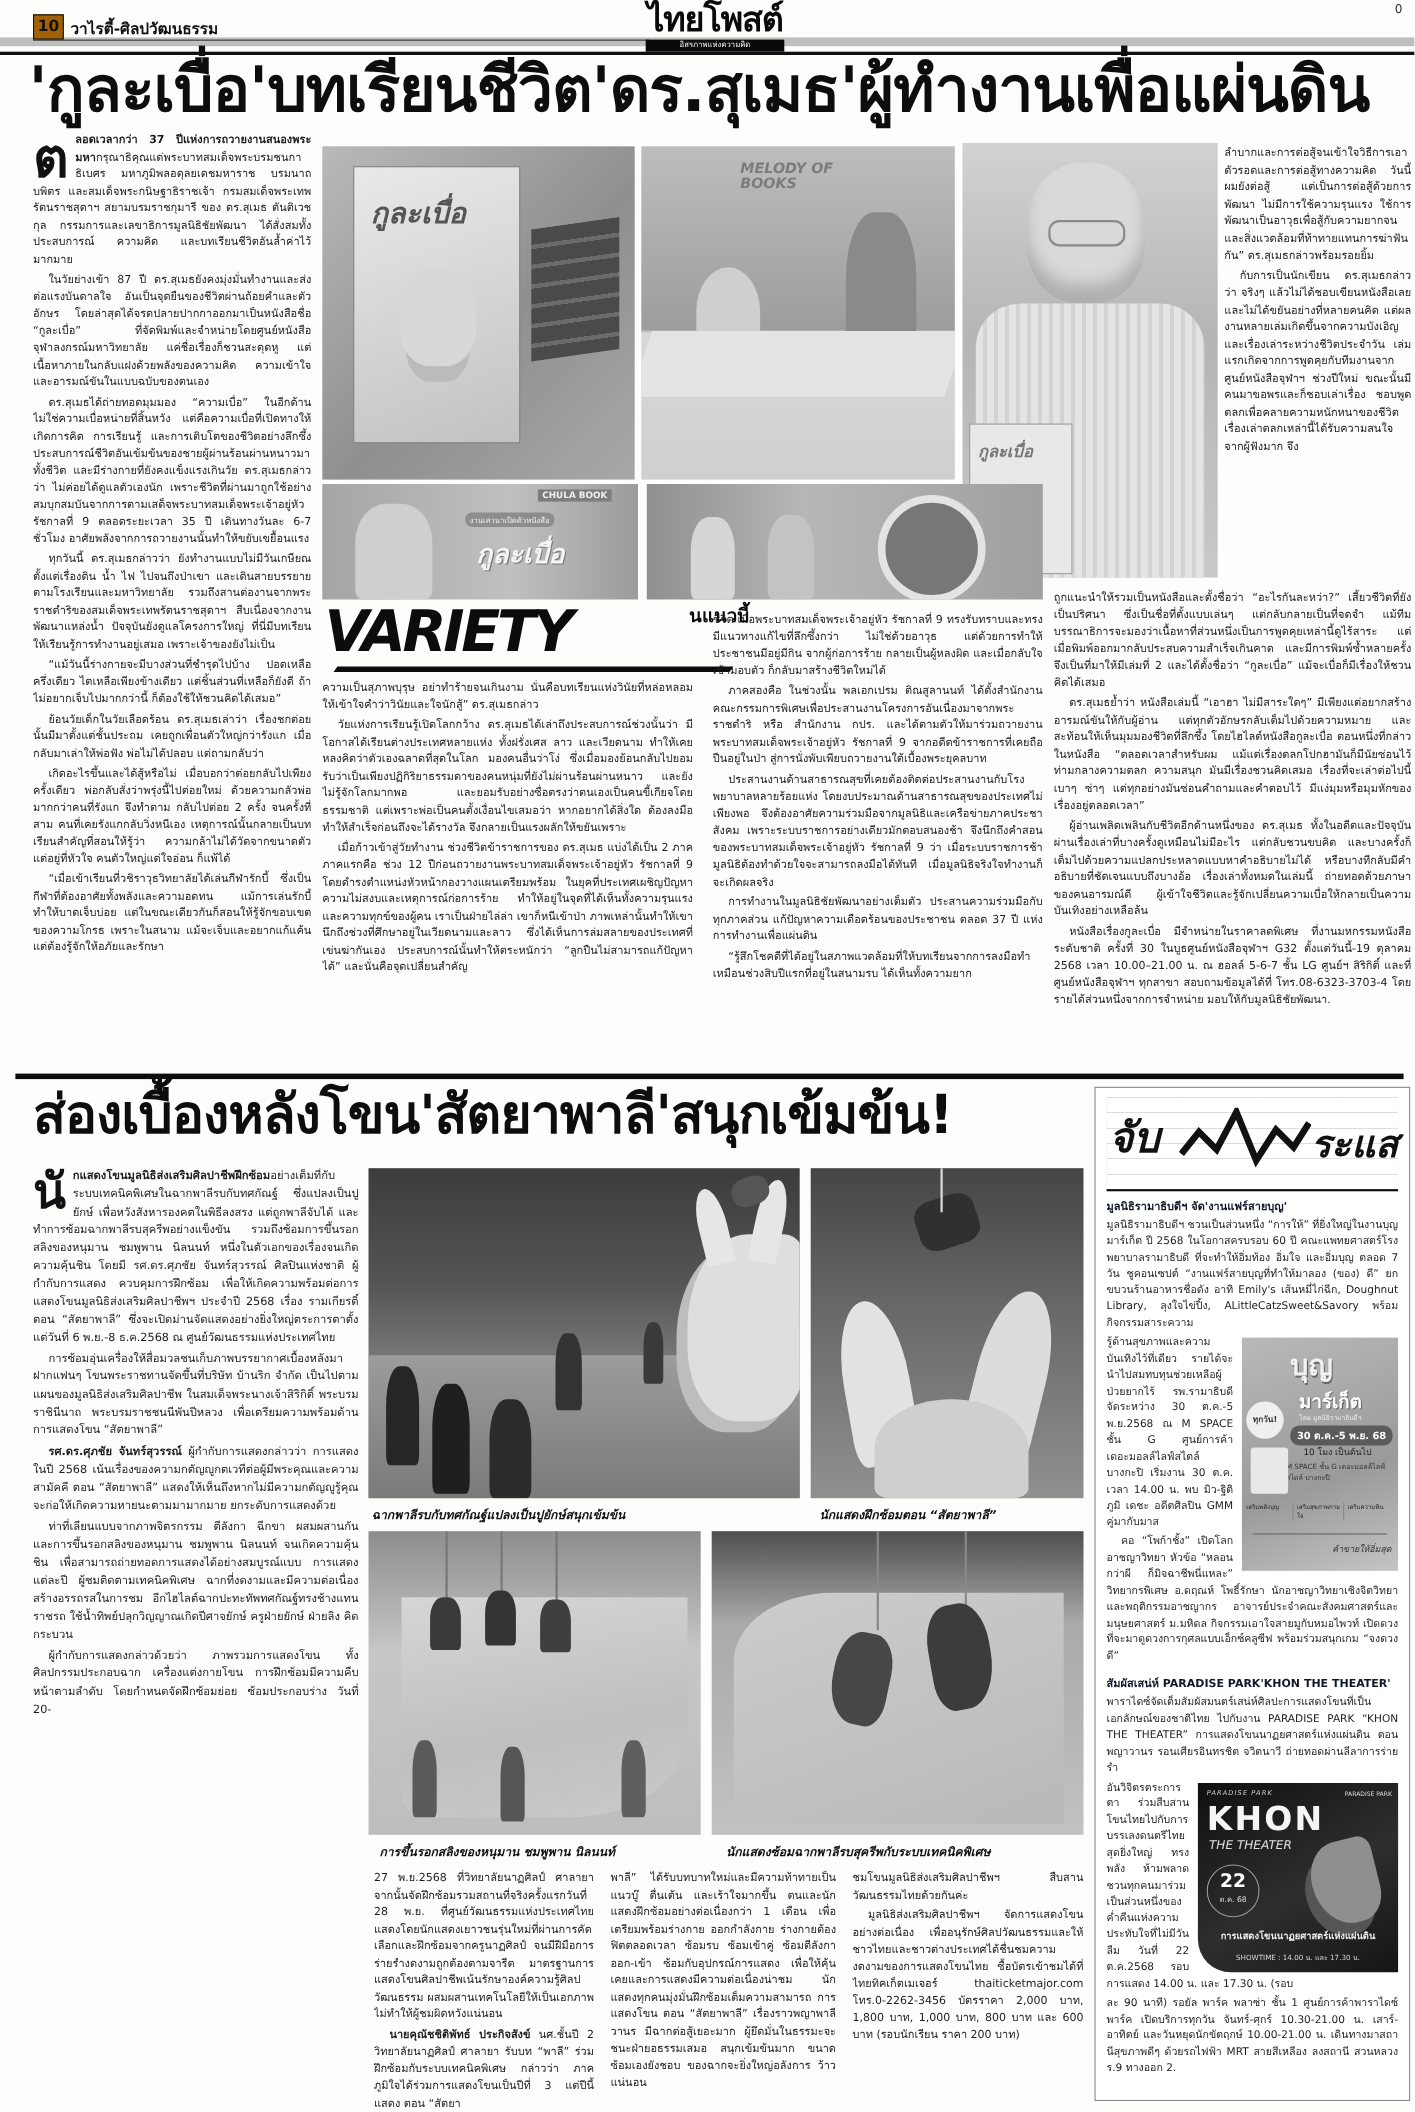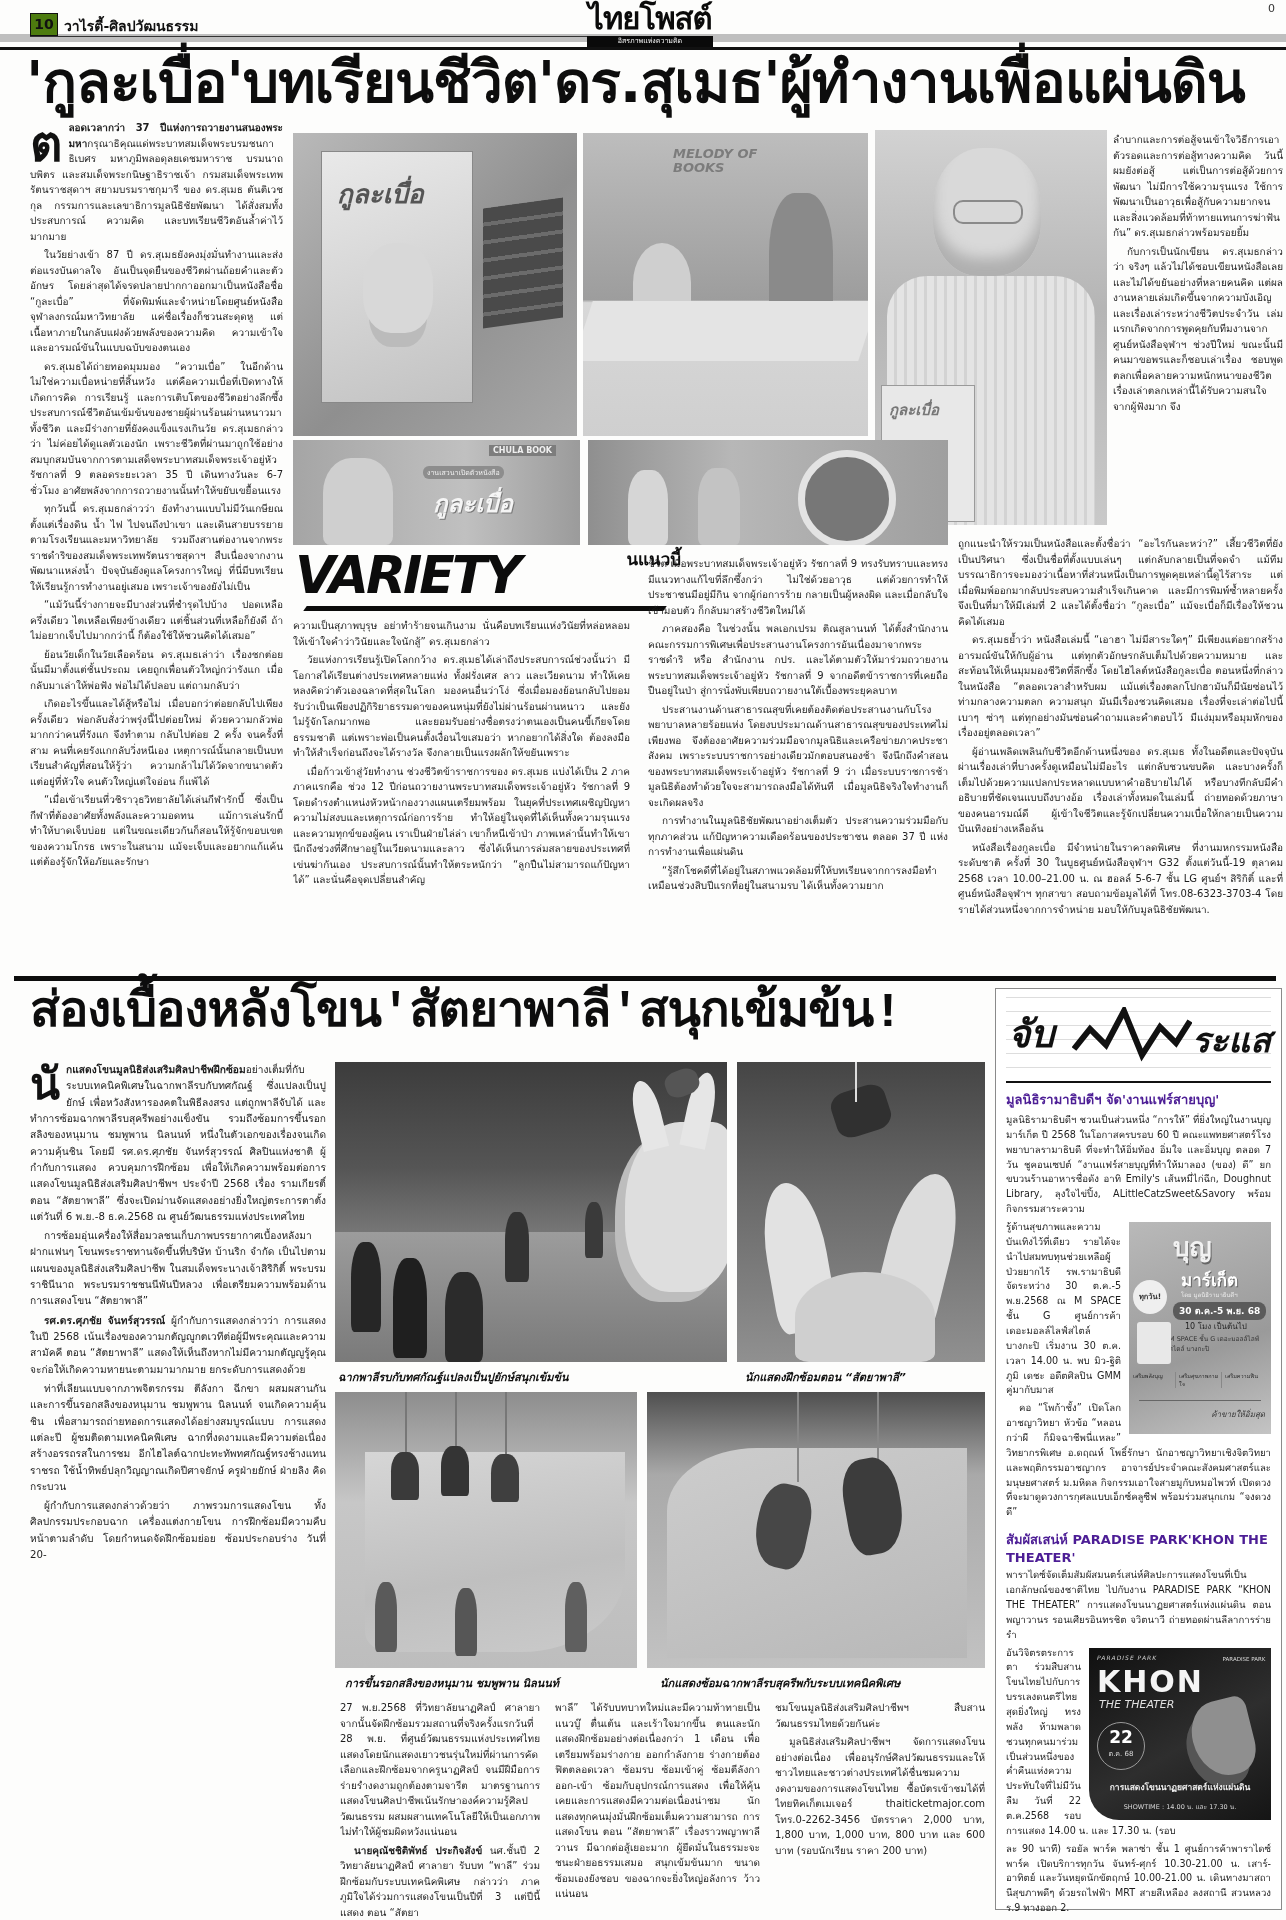--- a/index.html
+++ b/index.html
@@ -7,32 +7,32 @@
   .abs{position:absolute;}
   .txt{position:absolute;font-size:10px;line-height:1.55;text-align:justify;color:#1c1c1c;overflow:hidden;}
   .txt p{margin:0 0 3px 0;text-indent:14px;}
   .txt p.ni{text-indent:0;}
   .drop{float:left;font-size:50px;line-height:.85;font-weight:bold;margin:3px 6px 0 0;color:#111;}
   .hl{position:absolute;font-weight:900;color:#0d0d0d;letter-spacing:-1px;font-family:"DejaVu Sans",sans-serif;}
   .photo{position:absolute;overflow:hidden;}
   .cap{position:absolute;font-size:11px;font-weight:bold;font-style:italic;color:#111;}
   .sil{position:absolute;background:#3d3d3d;border-radius:40% 40% 10% 10%;}
   .head-rule{position:absolute;background:#bfbfbf;}
-  .subhead{font-weight:bold;font-size:13px;margin:6px 0 3px 0;color:#4c1d95;}
+  .subhead{font-weight:bold;font-size:10px;margin:6px 0 3px 0;color:#0f172a;}
   .sideP{font-size:9.6px;line-height:1.55;text-align:justify;color:#1c1c1c;margin:0 0 3px 0;text-indent:13px;}
 </style>
 </head>
 <body>
 
 <div class="abs" style="left:1268px;top:2px;font-size:11px;color:#333;">0</div>
 
 <div class="head-rule" style="left:0;top:34px;width:1286px;height:8px;"></div>
 <div class="abs" style="left:0;top:47px;width:1286px;height:3px;background:#111;"></div>
 
-<div class="abs" style="left:30px;top:13px;width:26px;height:21px;border:1.5px solid #111;text-align:center;font-weight:bold;font-size:14px;line-height:21px;color:#111;background:#4d7c0f;">10</div>
+<div class="abs" style="left:30px;top:13px;width:26px;height:21px;border:1.5px solid #111;text-align:center;font-weight:bold;font-size:14px;line-height:21px;color:#111;background:#a16207;">10</div>
 <div class="abs" style="left:64px;top:15px;font-size:14px;font-weight:bold;color:#111;">วาไรตี้-ศิลปวัฒนธรรม</div>
 <div class="abs" style="left:30px;top:36px;width:560px;height:1px;background:#333;"></div>
 
 <div class="abs" style="left:560px;top:2px;width:180px;text-align:center;z-index:5;">
   <div style="font-size:31px;font-weight:900;letter-spacing:-1px;color:#0a0a0a;line-height:1.05;">ไทยโพสต์</div>
   <div style="margin:1px auto 0;width:126px;background:#0a0a0a;color:#fff;font-size:7px;line-height:11px;">อิสรภาพแห่งความคิด</div>
 </div>
 
 <div class="hl" style="left:26px;top:54px;width:1240px;font-size:57px;line-height:1.0;">'กูละเบื่อ'บทเรียนชีวิต'ดร.สุเมธ'ผู้ทำงานเพื่อแผ่นดิน</div>
 
@@ -110,21 +110,21 @@
 
 <div class="txt" style="left:958px;top:536px;width:325px;height:436px;">
   <p class="ni">ถูกแนะนำให้รวมเป็นหนังสือและตั้งชื่อว่า “อะไรกันละหว่า?” เสี้ยวชีวิตที่ยังเป็นปริศนา ซึ่งเป็นชื่อที่ตั้งแบบเล่นๆ แต่กลับกลายเป็นที่จดจำ แม้ทีมบรรณาธิการจะมองว่าเนื้อหาที่ส่วนหนึ่งเป็นการพูดคุยเหล่านี้ดูไร้สาระ แต่เมื่อพิมพ์ออกมากลับประสบความสำเร็จเกินคาด และมีการพิมพ์ซ้ำหลายครั้ง จึงเป็นที่มาให้มีเล่มที่ 2 และได้ตั้งชื่อว่า “กูละเบื่อ” แม้จะเบื่อก็มีเรื่องให้ชวนคิดได้เสมอ</p>
   <p>ดร.สุเมธย้ำว่า หนังสือเล่มนี้ “เอาฮา ไม่มีสาระใดๆ” มีเพียงแต่อยากสร้างอารมณ์ขันให้กับผู้อ่าน แต่ทุกตัวอักษรกลับเต็มไปด้วยความหมาย และสะท้อนให้เห็นมุมมองชีวิตที่ลึกซึ้ง โดยไฮไลต์หนังสือกูละเบื่อ ตอนหนึ่งที่กล่าวในหนังสือ “ตลอดเวลาสำหรับผม แม้แต่เรื่องตลกโปกฮามันก็มีนัยซ่อนไว้ ท่ามกลางความตลก ความสนุก มันมีเรื่องชวนคิดเสมอ เรื่องที่จะเล่าต่อไปนี้เบาๆ ซ่าๆ แต่ทุกอย่างมันซ่อนคำถามและคำตอบไว้ มีแง่มุมหรือมุมหักของเรื่องอยู่ตลอดเวลา”</p>
   <p>ผู้อ่านเพลิดเพลินกับชีวิตอีกด้านหนึ่งของ ดร.สุเมธ ทั้งในอดีตและปัจจุบัน ผ่านเรื่องเล่าที่บางครั้งดูเหมือนไม่มีอะไร แต่กลับชวนขบคิด และบางครั้งก็เต็มไปด้วยความแปลกประหลาดแบบหาคำอธิบายไม่ได้ หรือบางทีกลับมีคำอธิบายที่ชัดเจนแบบถึงบางอ้อ เรื่องเล่าทั้งหมดในเล่มนี้ ถ่ายทอดด้วยภาษาของคนอารมณ์ดี ผู้เข้าใจชีวิตและรู้จักเปลี่ยนความเบื่อให้กลายเป็นความบันเทิงอย่างเหลือล้น</p>
   <p>หนังสือเรื่องกูละเบื่อ มีจำหน่ายในราคาลดพิเศษ ที่งานมหกรรมหนังสือระดับชาติ ครั้งที่ 30 ในบูธศูนย์หนังสือจุฬาฯ G32 ตั้งแต่วันนี้-19 ตุลาคม 2568 เวลา 10.00–21.00 น. ณ ฮอลล์ 5-6-7 ชั้น LG ศูนย์ฯ สิริกิติ์ และที่ศูนย์หนังสือจุฬาฯ ทุกสาขา สอบถามข้อมูลได้ที่ โทร.08-6323-3703-4 โดยรายได้ส่วนหนึ่งจากการจำหน่าย มอบให้กับมูลนิธิชัยพัฒนา.</p>
 </div>
 
 <div class="abs" style="left:14px;top:976px;width:1262px;height:5px;background:#0d0d0d;"></div>
 
-<div class="hl" style="left:30px;top:988px;width:950px;font-size:49px;line-height:1.05;font-family:Liberation Mono, monospace;">ส่องเบื้องหลังโขน'สัตยาพาลี'สนุกเข้มข้น!</div>
+<div class="hl" style="left:30px;top:988px;width:950px;font-size:49px;line-height:1.05;">ส่องเบื้องหลังโขน'สัตยาพาลี'สนุกเข้มข้น!</div>
 
 <div class="txt" style="left:30px;top:1062px;width:296px;height:852px;font-size:10.2px;line-height:1.6;">
   <span class="drop" style="font-size:44px;">นั</span>
   <p class="ni"><b>กแสดงโขนมูลนิธิส่งเสริมศิลปาชีพฝึกซ้อม</b><span>อย่างเต็มที่กับระบบเทคนิคพิเศษในฉากพาลีรบกับทศกัณฐ์ ซึ่งแปลงเป็นปูยักษ์ เพื่อหวังสังหารองคตในพิธีลงสรง แต่ถูกพาลีจับได้ และทำการซ้อมฉากพาลีรบสุครีพอย่างแข็งขัน รวมถึงซ้อมการขึ้นรอกสลิงของหนุมาน ชมพูพาน นิลนนท์ หนึ่งในตัวเอกของเรื่องจนเกิดความคุ้นชิน โดยมี รศ.ดร.ศุภชัย จันทร์สุวรรณ์ ศิลปินแห่งชาติ ผู้กำกับการแสดง ควบคุมการฝึกซ้อม เพื่อให้เกิดความพร้อมต่อการแสดงโขนมูลนิธิส่งเสริมศิลปาชีพฯ ประจำปี 2568 เรื่อง รามเกียรติ์ ตอน “สัตยาพาลี” ซึ่งจะเปิดม่านจัดแสดงอย่างยิ่งใหญ่ตระการตาตั้งแต่วันที่ 6 พ.ย.-8 ธ.ค.2568 ณ ศูนย์วัฒนธรรมแห่งประเทศไทย</span></p>
   <p>การซ้อมอุ่นเครื่องให้สื่อมวลชนเก็บภาพบรรยากาศเบื้องหลังมาฝากแฟนๆ โขนพระราชทานจัดขึ้นที่บริษัท บ้านริก จำกัด เป็นไปตามแผนของมูลนิธิส่งเสริมศิลปาชีพ ในสมเด็จพระนางเจ้าสิริกิติ์ พระบรมราชินีนาถ พระบรมราชชนนีพันปีหลวง เพื่อเตรียมความพร้อมด้านการแสดงโขน “สัตยาพาลี”</p>
   <p><b>รศ.ดร.ศุภชัย จันทร์สุวรรณ์</b><span> ผู้กำกับการแสดงกล่าวว่า การแสดงในปี 2568 เน้นเรื่องของความกตัญญูกตเวทีต่อผู้มีพระคุณและความสามัคคี ตอน “สัตยาพาลี” แสดงให้เห็นถึงหากไม่มีความกตัญญูรู้คุณจะก่อให้เกิดความหายนะตามมามากมาย ยกระดับการแสดงด้วย</span></p>
   <p>ท่าที่เลียนแบบจากภาพจิตรกรรม ตีลังกา ฉีกขา ผสมผสานกัน และการขึ้นรอกสลิงของหนุมาน ชมพูพาน นิลนนท์ จนเกิดความคุ้นชิน เพื่อสามารถถ่ายทอดการแสดงได้อย่างสมบูรณ์แบบ การแสดงแต่ละปี ผู้ชมติดตามเทคนิคพิเศษ ฉากที่งดงามและมีความต่อเนื่องสร้างอรรถรสในการชม อีกไฮไลต์ฉากปะทะทัพทศกัณฐ์ทรงช้างแทนราชรถ ใช้น้ำทิพย์ปลุกวิญญาณเกิดปีศาจยักษ์ ครูฝ่ายยักษ์ ฝ่ายลิง คิดกระบวน</p>
   <p>ผู้กำกับการแสดงกล่าวด้วยว่า ภาพรวมการแสดงโขน ทั้งศิลปกรรมประกอบฉาก เครื่องแต่งกายโขน การฝึกซ้อมมีความคืบหน้าตามลำดับ โดยกำหนดจัดฝึกซ้อมย่อย ซ้อมประกอบร่าง วันที่ 20-</p>
 </div>
 

